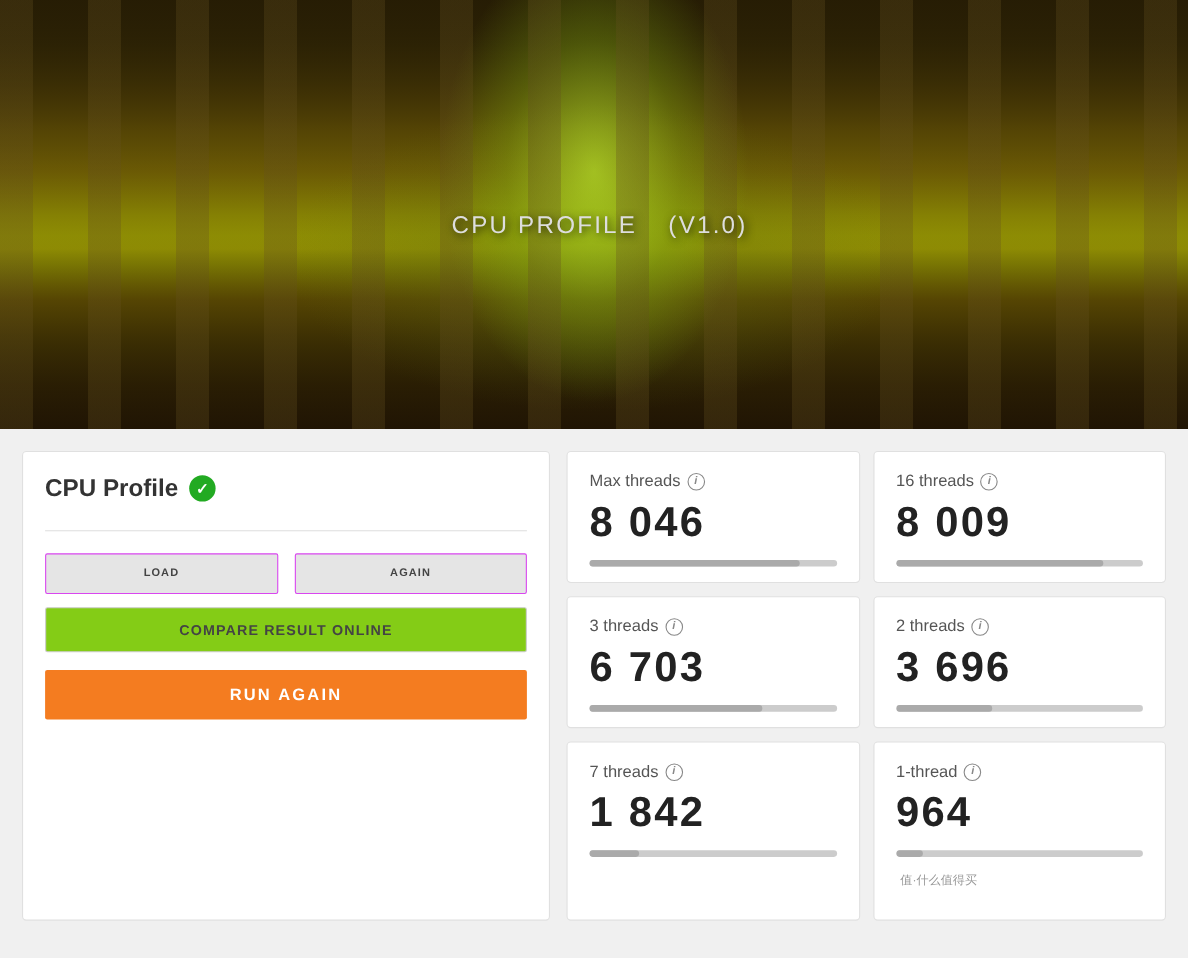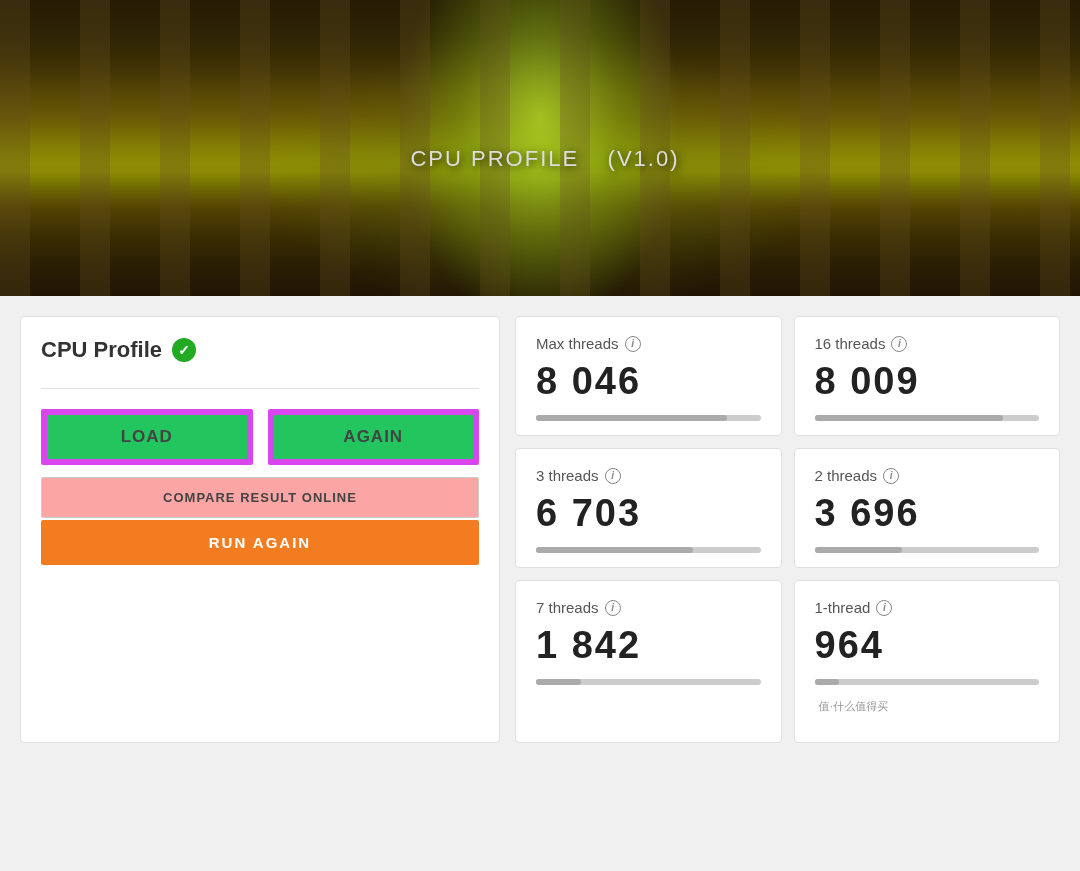--- a/index.html
+++ b/index.html
@@ -1,21 +1,21 @@
 <!DOCTYPE html>
 <html><head>
   <meta charset="utf-8">
   <style>
     * { margin: 0; padding: 0; box-sizing: border-box; }
     body { font-family: Arial, sans-serif; background: #f0f0f0; width: 1080px; }
 
     
     .hero {
       width: 1080px;
-      height: 296px;
+      height: 390px;
       background: linear-gradient(
         to bottom,
         #1a1200 0%,
         #2a2000 10%,
         #4a3800 20%,
         #6b5500 30%,
         #8a7000 40%,
         #a8a000 50%,
         #c8c800 55%,
         #d4d400 58%,
@@ -126,42 +126,42 @@
 
     .btn-row {
       display: flex;
       gap: 15px;
       margin-bottom: 12px;
     }
 
     .btn-outline {
       flex: 1;
       padding: 12px 10px;
-      border: 6px solid #d946ef;
-      background: #22c55e;
-      font-size: 17px;
+      border: 1px solid #d946ef;
+      background: #e5e5e5;
+      font-size: 10px;
       font-weight: bold;
       color: #444;
       letter-spacing: 1px;
       cursor: pointer;
       border-radius: 2px;
     }
 
     .btn-full {
       width: 100%;
       padding: 12px;
       border: 1px solid #cccccc;
-      background: #fca5a5;
+      background: #84cc16;
       font-size: 13px;
       font-weight: bold;
       color: #444;
       letter-spacing: 1px;
       cursor: pointer;
       border-radius: 2px;
-      margin-bottom: 2px;
+      margin-bottom: 16px;
     }
 
     .btn-orange {
       width: 100%;
       padding: 14px;
       border: none;
       background: #f47c20;
       font-size: 15px;
       font-weight: bold;
       color: #ffffff;

